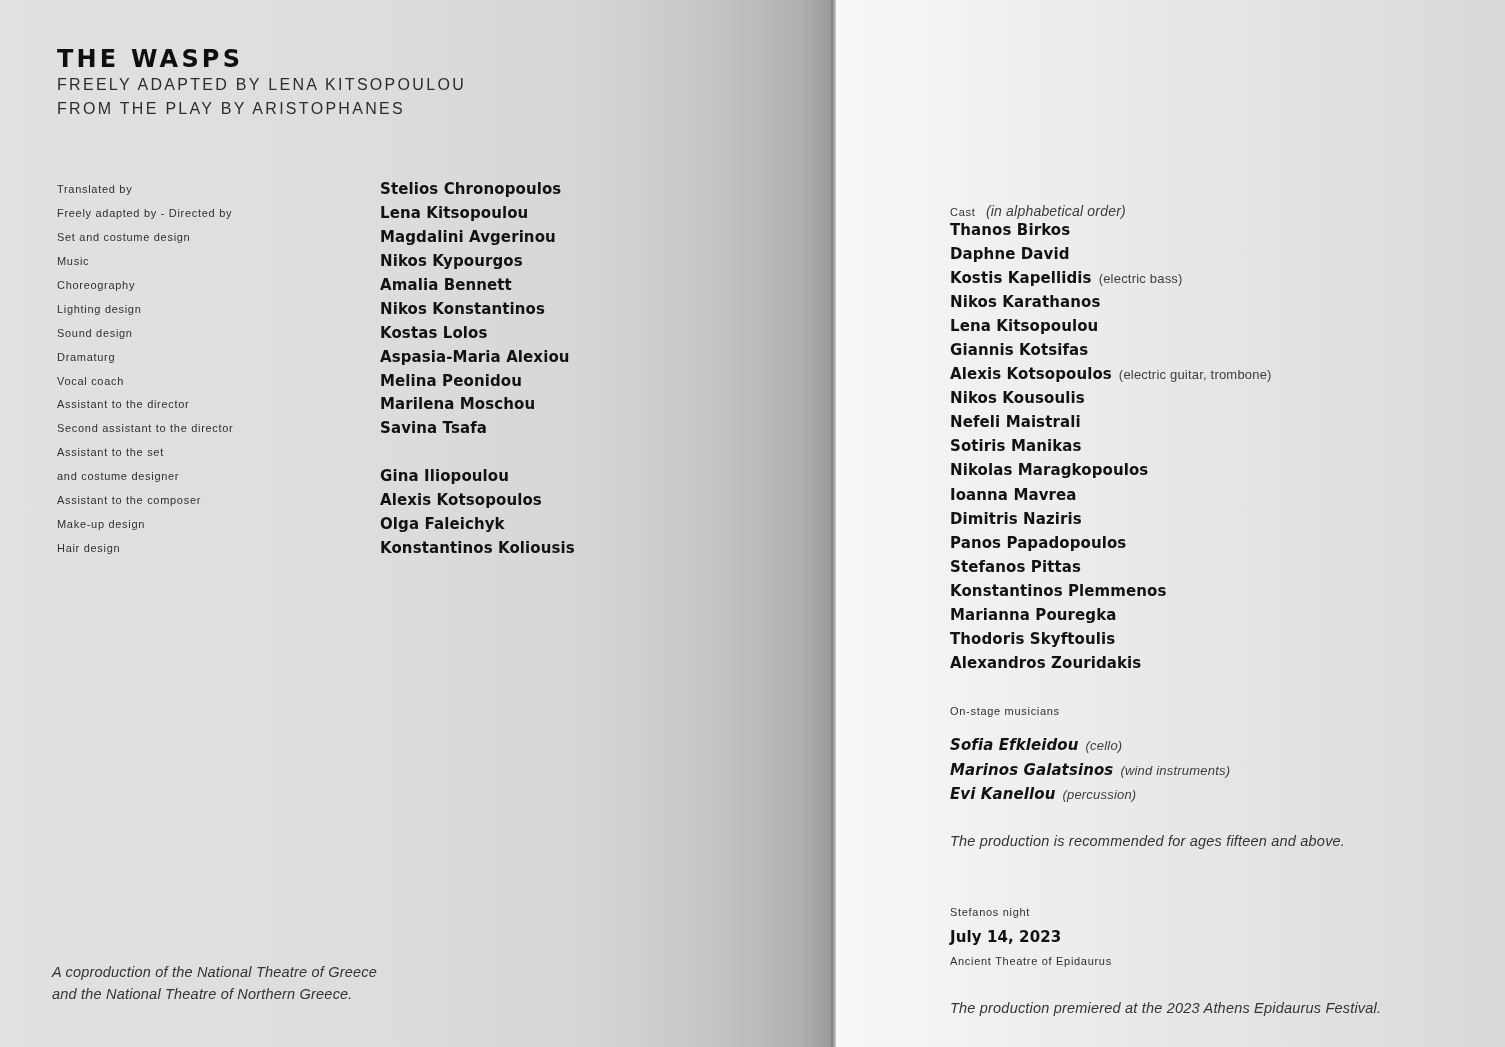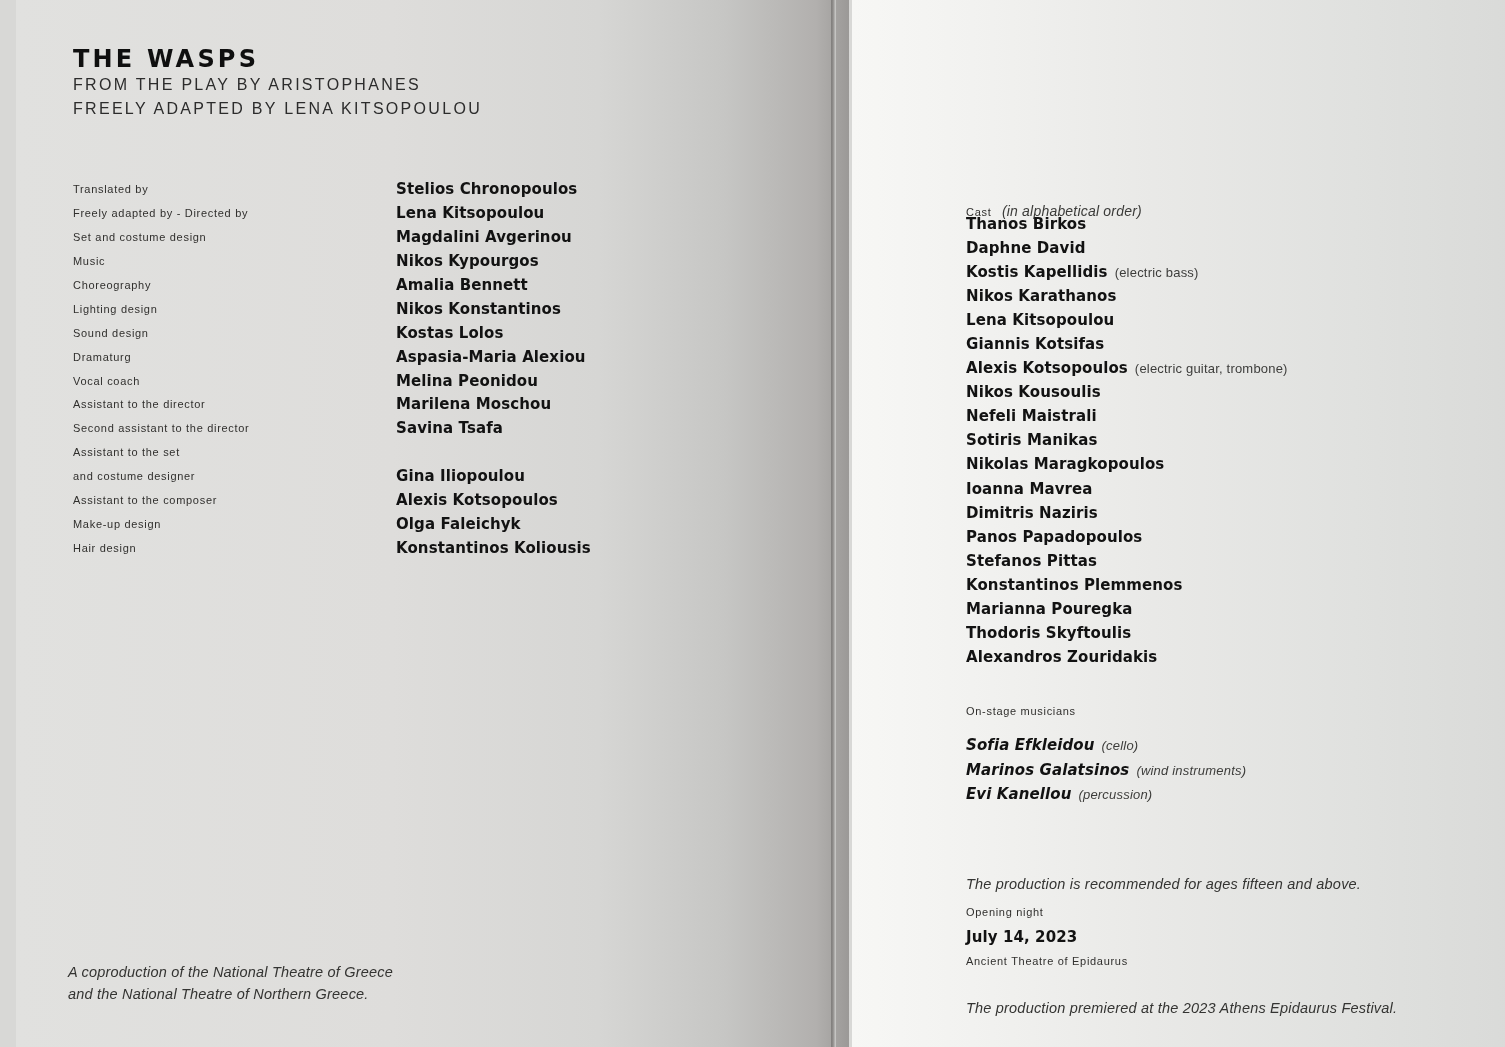--- a/index.html
+++ b/index.html
@@ -1,21 +1,21 @@
 <!DOCTYPE html>
 <html><head>
 <meta charset="utf-8">
 <style>
   * { margin:0; padding:0; box-sizing:border-box; }
   html,body { width:1505px; height:1047px; overflow:hidden; }
   body { font-family:"Liberation Sans", sans-serif; color:#222; }
 
   .spread { position:relative; width:1505px; height:1047px; background:#d8d8d6; }
 
-  .page { position:absolute; top:0; height:1047px;margin-left:16px; }
+  .page { position:absolute; top:0; height:1047px; }
   .page-left {
     left:0; width:833px;
     background:linear-gradient(to right,
       #e1e1df 0%, #dedddb 45%, #d6d6d4 70%, #c6c6c4 85%, #b2b0ae 96%, #9b9997 100%);
   }
   .fold {
     position:absolute; top:0; left:831px; width:5px; height:1047px;
     background:linear-gradient(to right, #7e7c7a 0%, #8f8d8b 40%, #cfcfcd 100%);
   }
   .page-right {
@@ -56,41 +56,41 @@
   .title-block { position:absolute; left:57px; top:46px; }
   .credits { position:absolute; left:57px; top:178px; }
   .credit-row { position:relative; height:23.95px; line-height:23.95px; width:620px; }
   .credit-row .role { position:absolute; left:0; }
   .credit-row .name { position:absolute; left:323px; }
   .coproduction { position:absolute; left:52px; top:962px; }
 
   
   .cast-header { position:absolute; left:114px; top:200px; height:22px; line-height:22px; white-space:nowrap; }
   .cast-header .hdr-note { font-style:italic; font-size:14px; color:#3b3b39; letter-spacing:0.2px; margin-left:6px; }
-  .cast-list { position:absolute; left:114px; top:212px; }
+  .cast-list { position:absolute; left:114px; top:218px; }
   .cast-row { height:24.05px; line-height:24.05px; white-space:nowrap; }
   .musicians-header { position:absolute; left:114px; top:700px; line-height:22px; }
   .musicians-list { position:absolute; left:114px; top:733px; }
   .musicians-list .cast-row { height:24.5px; line-height:24.5px;font-style:italic; }
-  .age-note { position:absolute; left:114px; top:874px; }
+  .age-note { position:absolute; left:114px; top:831px; }
   .opening-block { position:absolute; left:114px; top:900px; }
   .opening-block > div { height:24.5px; line-height:24.5px; }
   .premiere-note { position:absolute; left:114px; top:998px; }
 </style>
 </head>
 <body>
 
 <div class="spread">
 
   <div class="page page-left">
 
     <div class="title-block">
       <div class="title">THE WASPS</div>
+      <div class="subtitle">FREELY ADAPTED BY LENA KITSOPOULOU</div>
       <div class="subtitle">FROM THE PLAY BY ARISTOPHANES</div>
-      <div class="subtitle">FREELY ADAPTED BY LENA KITSOPOULOU</div>
     </div>
 
     <div class="credits">
 
         <div class="credit-row">
           <span class="role">Translated by</span>
           <span class="name">Stelios Chronopoulos</span>
         </div>
 
         <div class="credit-row">
@@ -277,21 +277,21 @@
         </div>
 
         <div class="cast-row">
           <span class="name">Evi Kanellou</span><span class="note">(percussion)</span>
         </div>
       </div>
 
     <div class="italic-note age-note">The production is recommended for ages fifteen and above.</div>
 
     <div class="opening-block">
-      <div class="hdr">Opening night</div>
+      <div class="hdr">Stefanos night</div>
       <div class="name">July 14, 2023</div>
       <div class="hdr">Ancient Theatre of Epidaurus</div>
     </div>
 
     <div class="italic-note premiere-note">The production premiered at the 2023 Athens Epidaurus Festival.</div>
 
   </div>
 </div>
 
 </body></html>

